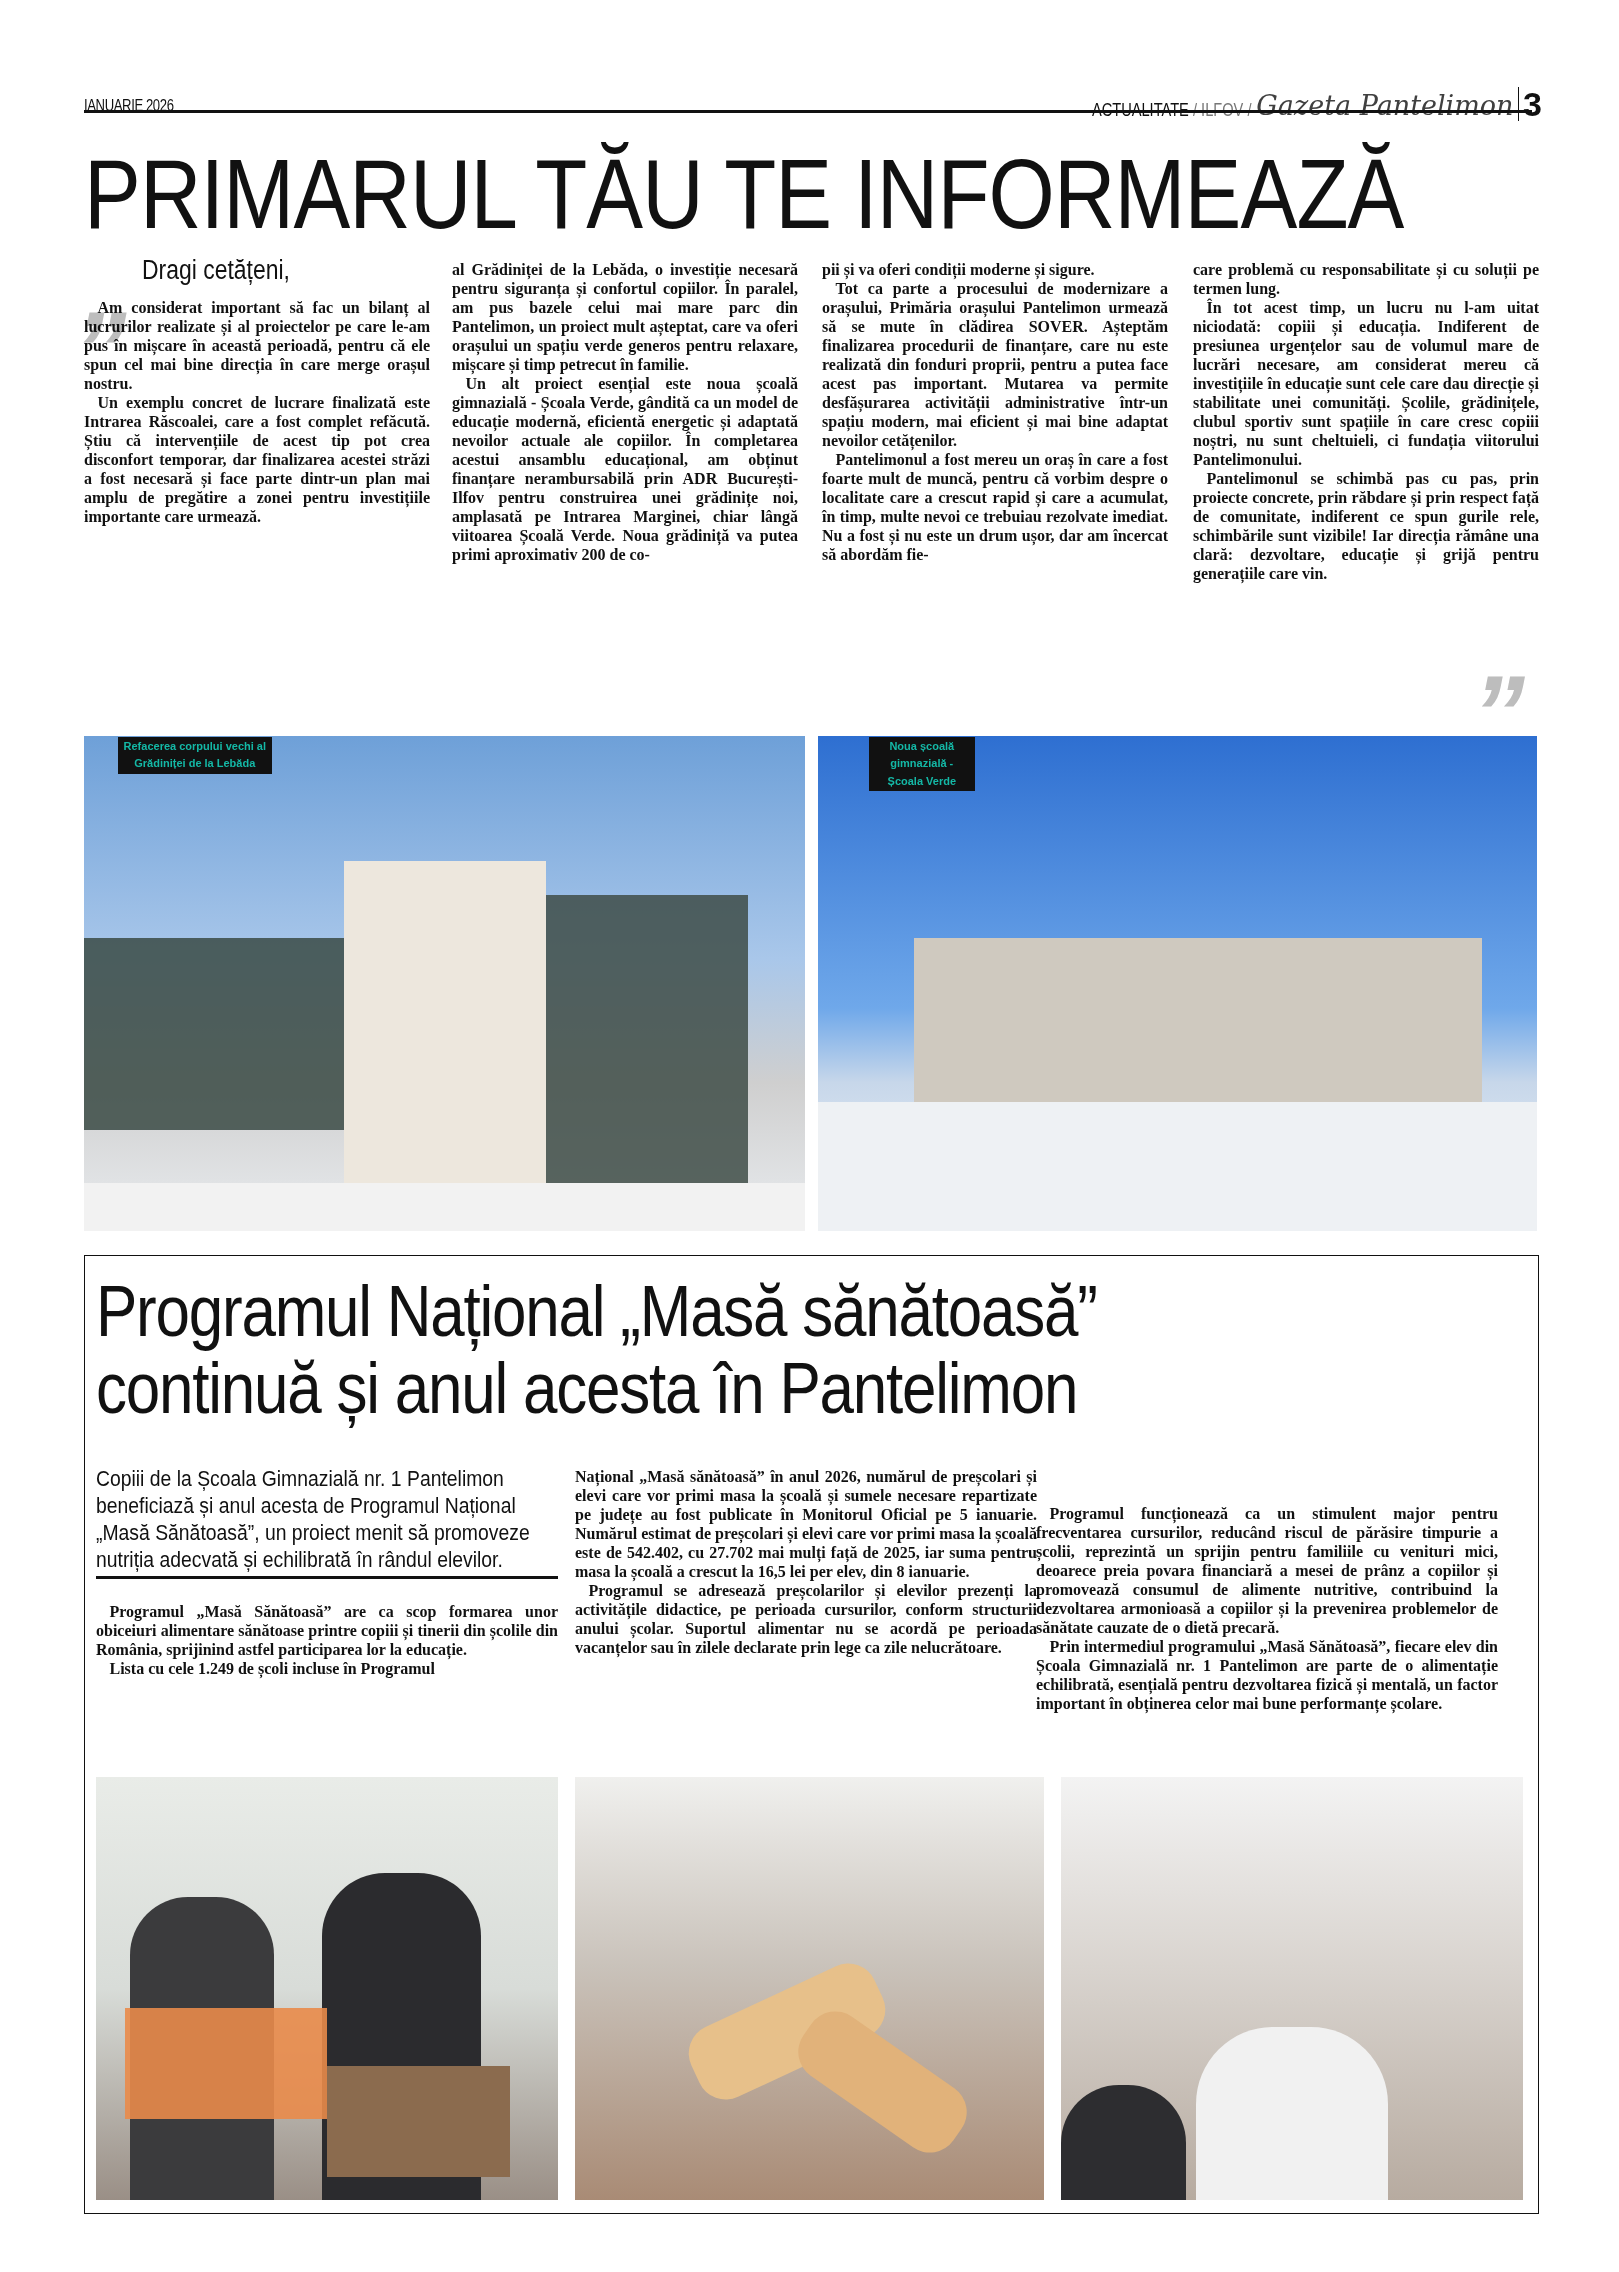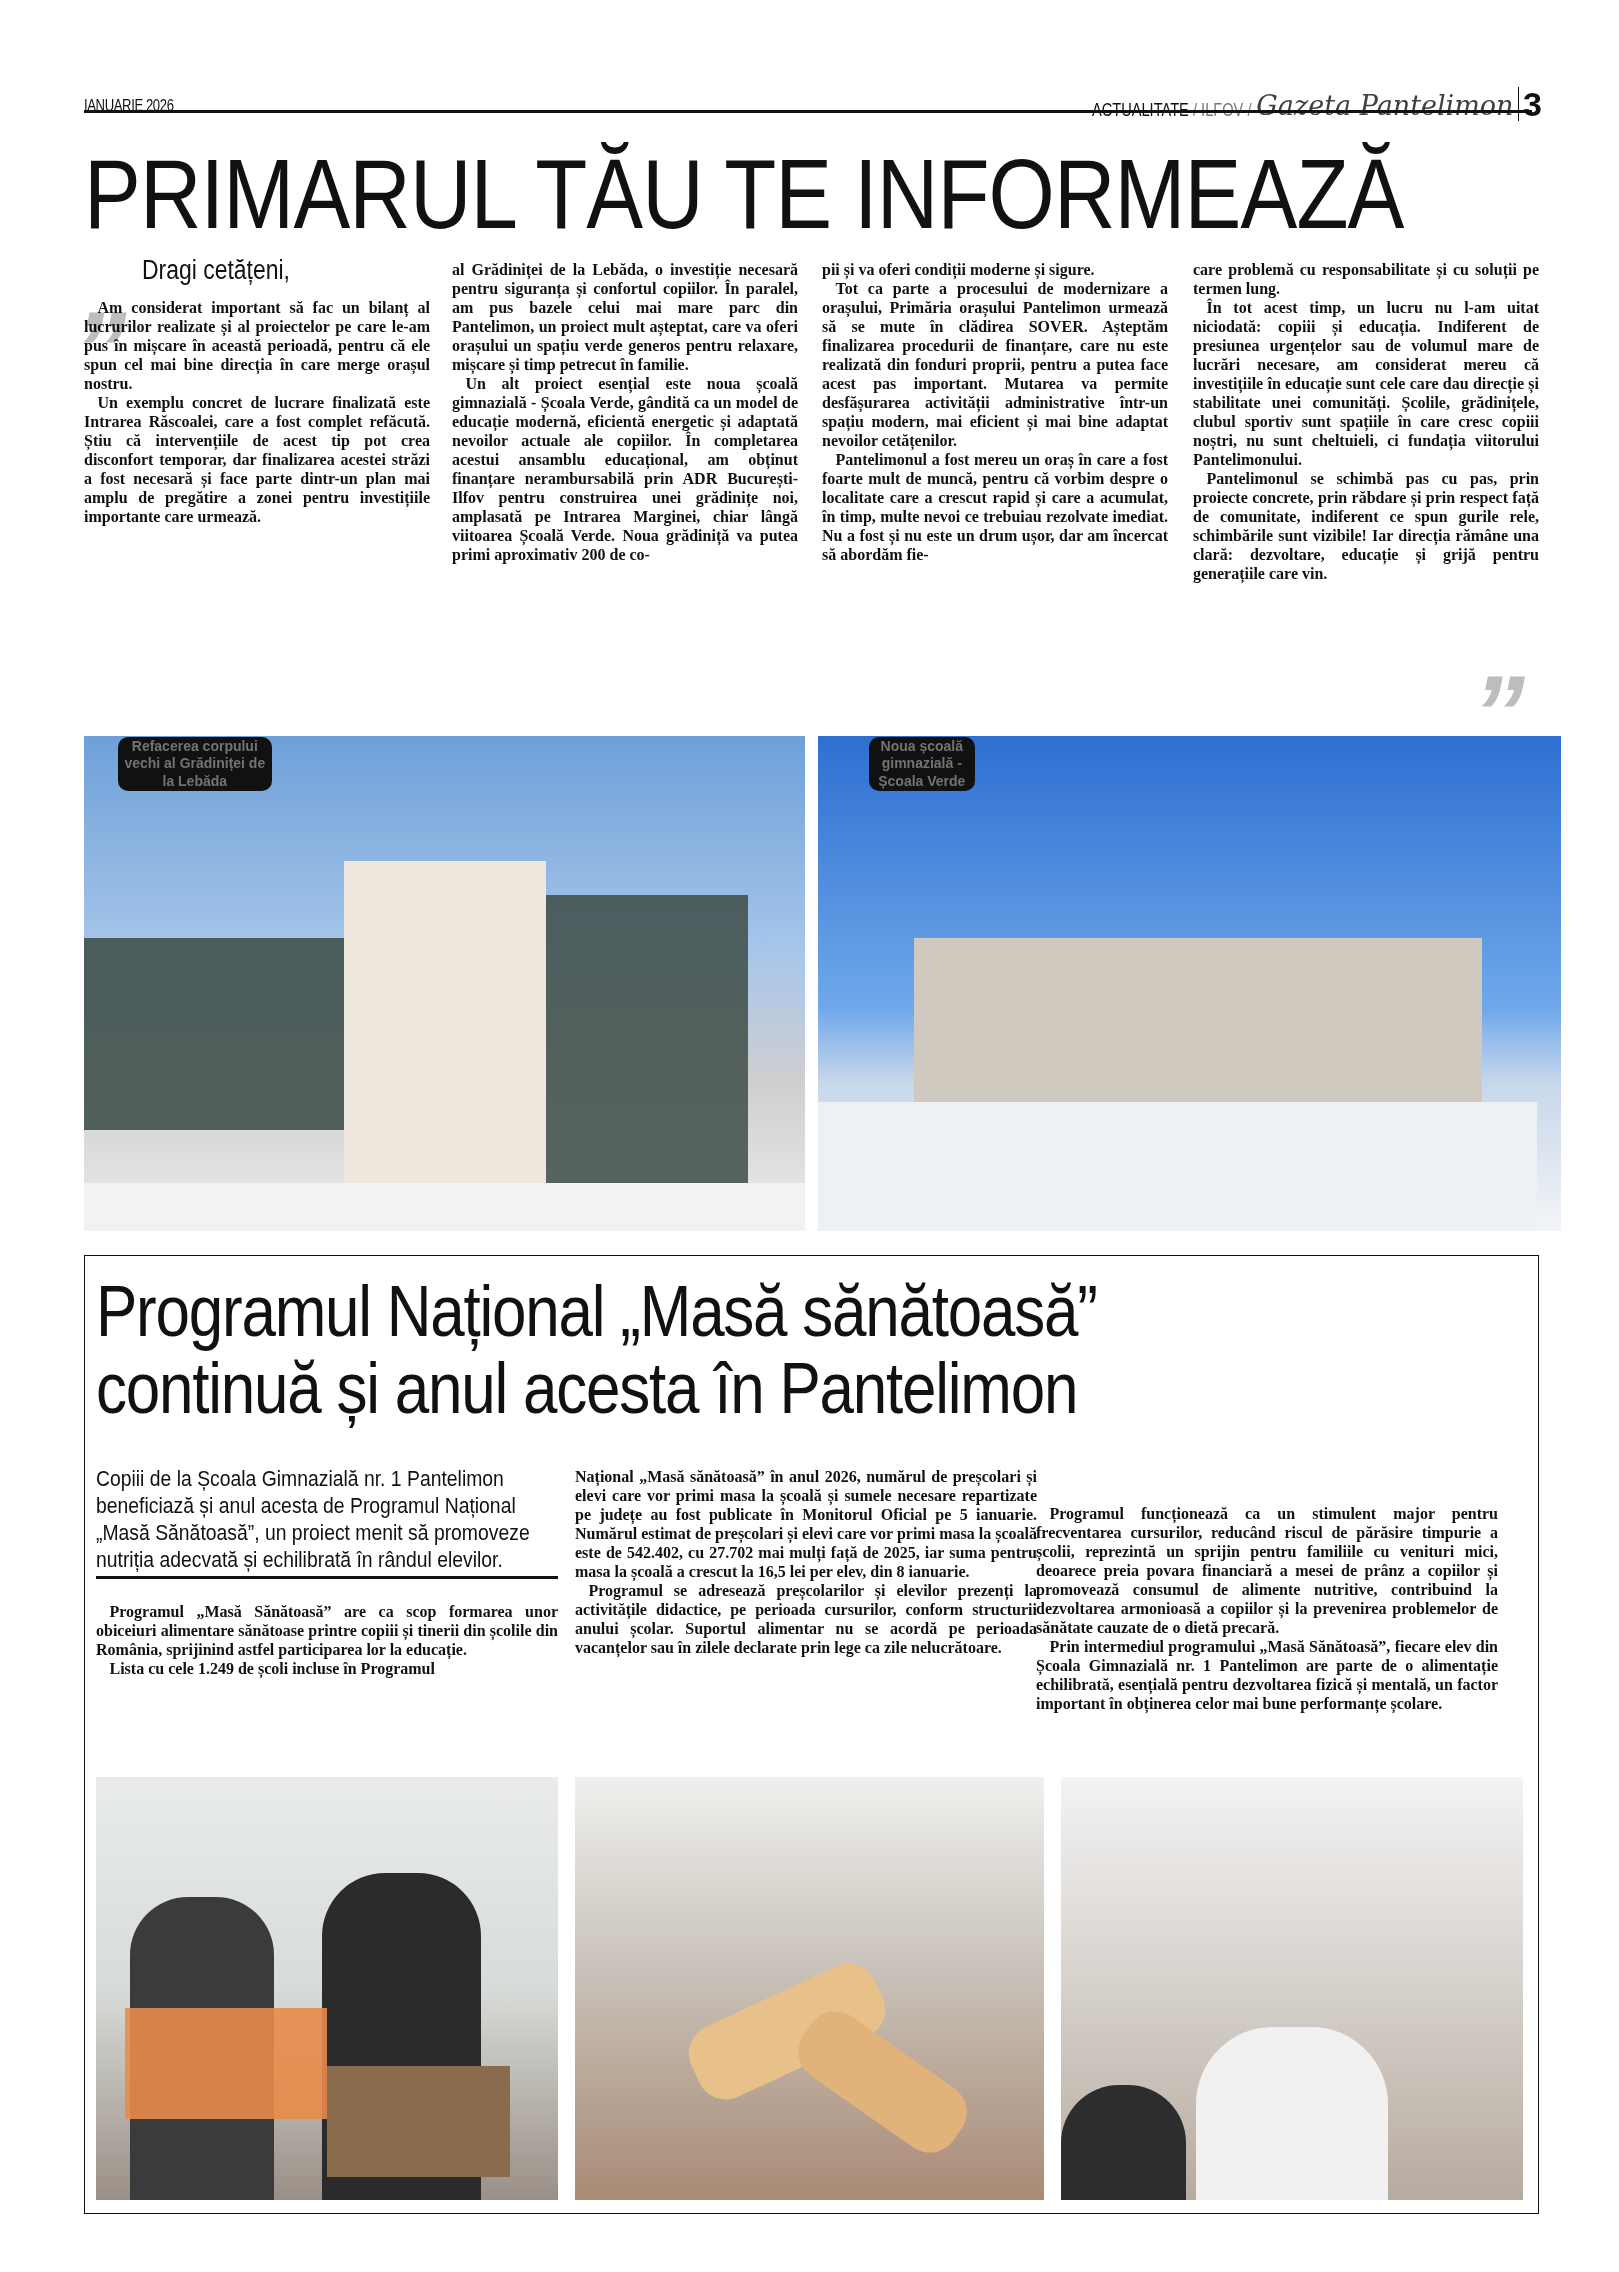--- a/index.html
+++ b/index.html
@@ -13,21 +13,21 @@
   .hdr-brand { font-family:"DejaVu Serif", serif; font-style:italic; color:#404040; font-size:27px; }
   .hdr-num { font-family:"Liberation Sans", sans-serif; font-weight:bold; font-size:34px; border-left:1.4px solid #111; padding-left:3.8px; line-height:1; }
   .hdr-rule { left:84px; top:110px; width:1448px; height:2.9px; background:#111; }
   .title1 { left:84px; top:144px; font-family:"Liberation Sans", sans-serif; font-size:99px; line-height:1; letter-spacing:-1px; transform:scaleX(.86); transform-origin:left; white-space:nowrap; }
   
   .col { font-size:16px; line-height:19px; text-align:justify; hyphens:auto; }
   .col p { margin:0; text-indent:13.5px;font-weight:bold; }
   .quote-mark { font-family:"Liberation Sans", sans-serif; font-size:106px; color:#bdbdbd; font-weight:bold; line-height:1; font-style:italic; }
   .dragi { font-family:"Liberation Sans", sans-serif; font-size:27px; transform:scaleX(.85); transform-origin:left; }
   .photo { overflow:hidden; }
-  .caption-box { background:#111; color:#737373; font-family:"Liberation Sans", sans-serif; font-weight:bold; font-size:14px; line-height:17.3px; text-align:center; padding:1px 4.8px;border-radius:10px; }
+  .caption-box { background:#111; color:#14b8a6; font-family:"Liberation Sans", sans-serif; font-weight:bold; font-size:11px; line-height:17.3px; text-align:center; padding:1px 4.8px; }
   .box2 { left:84px; top:1255px; width:1453px; height:957px; border:1.9px solid #111; }
   .title2 { font-family:"Liberation Sans", sans-serif; font-size:72px; line-height:72px; letter-spacing:-1.4px; transform:scaleX(.86); transform-origin:left; white-space:nowrap; }
   .lead { font-family:"Liberation Sans", sans-serif; font-size:22px; line-height:27px; transform:scaleX(.88); transform-origin:left; width:510px; }
   .lead-rule { height:2.9px; background:#111; }
 </style>
 </head>
 <body>
 
 <div class="abs hdr-date">IANUARIE 2026</div>
 <div class="abs hdr-right">
@@ -65,21 +65,21 @@
 </div>
 <span class="abs quote-mark" style="left:1472px;top:659px;">”</span>
 
 <div class="abs photo" style="left:84px;top:736px;width:721px;height:495px;background:linear-gradient(180deg,#6ea0d8 0%,#a9c7ea 45%,#cfcfcf 70%,#e9ecef 100%);">
   <div class="abs" style="left:260px;top:125px;width:202px;height:337px;background:#ede7dd;"></div>
   <div class="abs" style="left:0;top:202px;width:260px;height:192px;background:#3a4a44;opacity:.85;"></div>
   <div class="abs" style="left:462px;top:159px;width:202px;height:303px;background:#3e4c46;opacity:.85;"></div>
   <div class="abs" style="left:0;top:447px;width:721px;height:48px;background:#f2f2f2;"></div>
   <div class="abs caption-box" style="left:34px;top:1px;width:144px;">Refacerea corpului vechi al Grădiniței de la Lebăda</div>
 </div>
-<div class="abs photo" style="left:818px;top:736px;width:719px;height:495px;background:linear-gradient(180deg,#2e6fd1 0%,#6fa8ea 55%,#c7d7ea 70%,#f3f5f7 100%);padding-left:24px;">
+<div class="abs photo" style="left:818px;top:736px;width:719px;height:495px;background:linear-gradient(180deg,#2e6fd1 0%,#6fa8ea 55%,#c7d7ea 70%,#f3f5f7 100%);">
   <div class="abs" style="left:96px;top:202px;width:568px;height:173px;background:#cfc9bf;"></div>
   <div class="abs" style="left:0;top:366px;width:719px;height:130px;background:#eef1f4;"></div>
   <div class="abs caption-box" style="left:51px;top:1px;width:96px;">Noua școală gimnazială - Școala Verde</div>
 </div>
 
 <div class="abs box2"></div>
 <div class="abs title2" style="left:96px;top:1275px;">Programul Național „Masă sănătoasă”</div>
 <div class="abs title2" style="left:96px;top:1352px;">continuă și anul acesta în Pantelimon</div>
 
 <div class="abs" style="left:96px;top:1465px;width:462px;">

